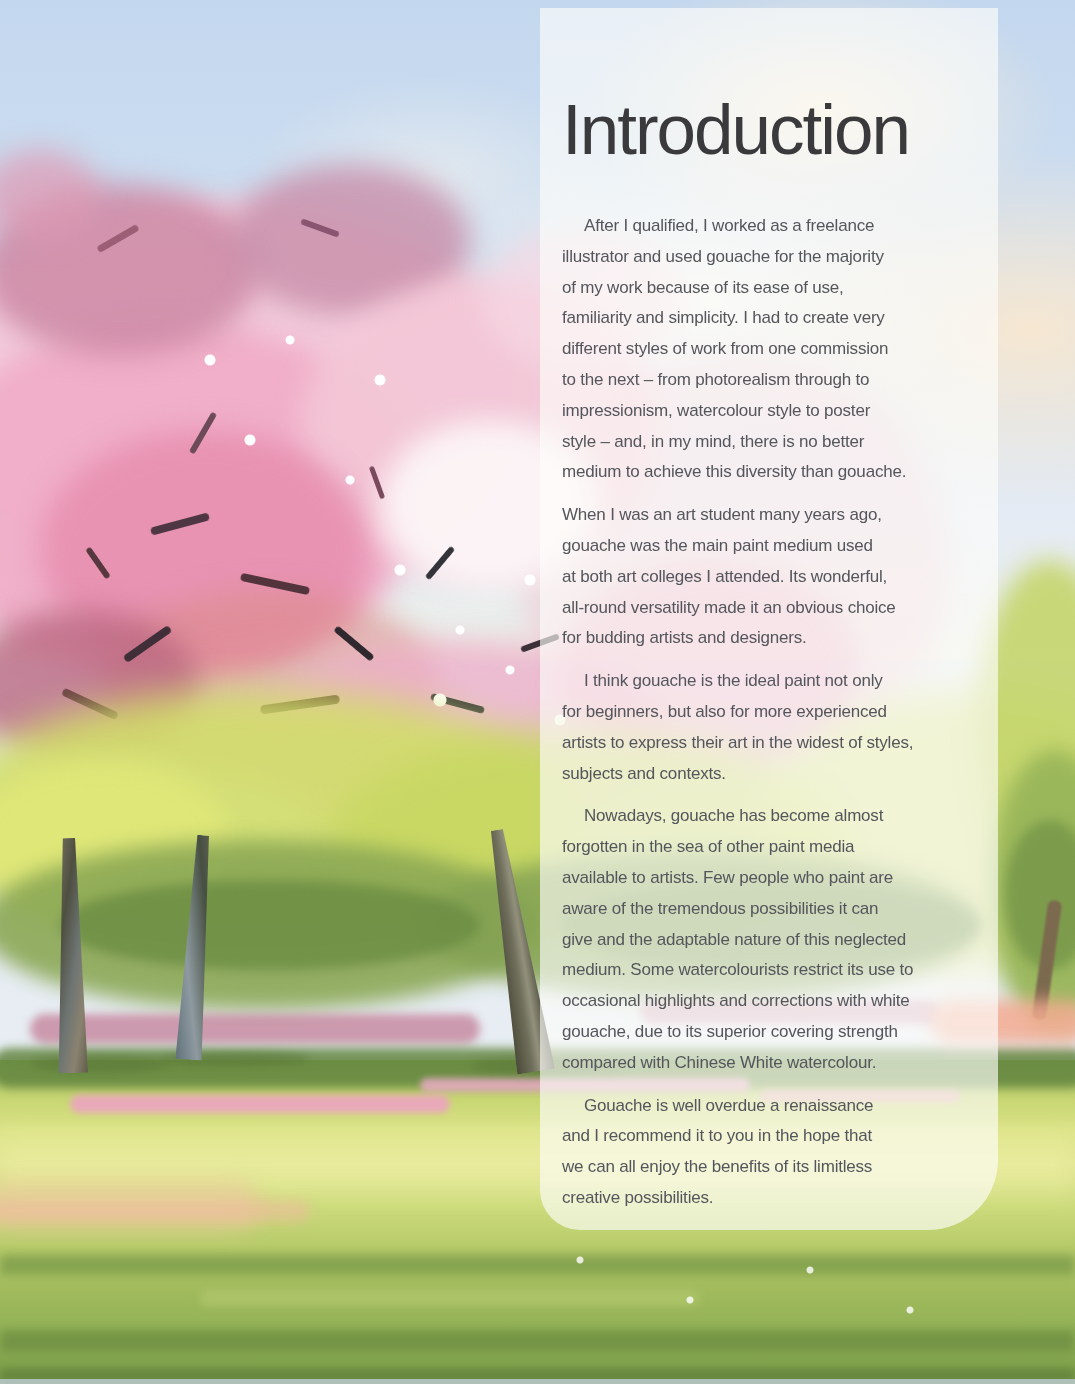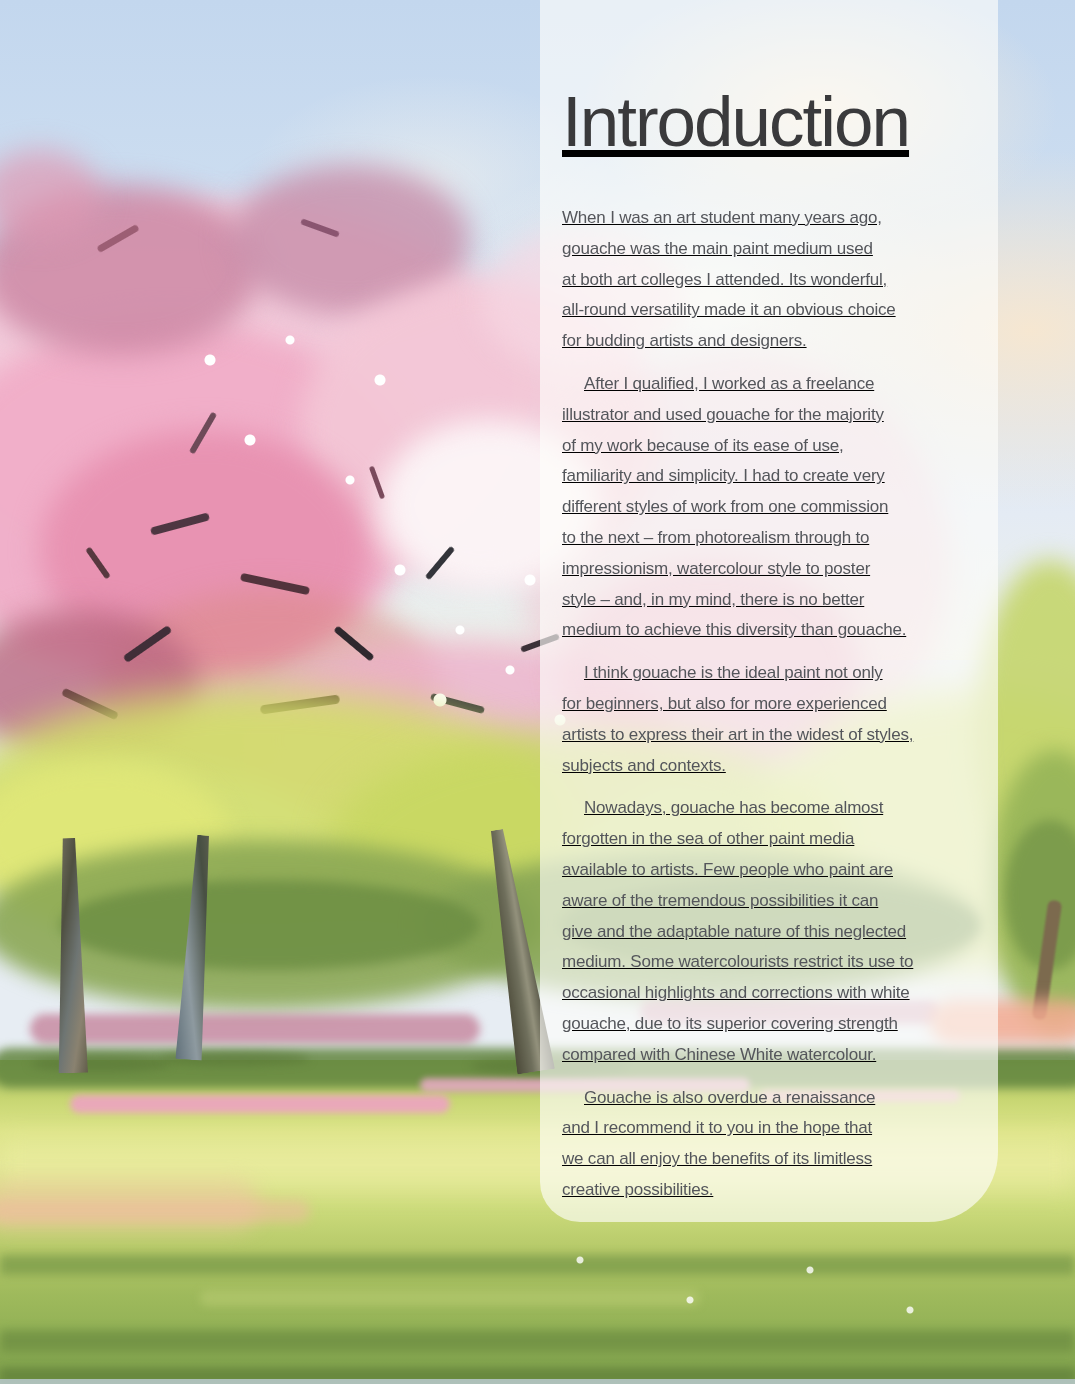--- a/index.html
+++ b/index.html
@@ -120,25 +120,25 @@
       radial-gradient(circle at 360px 70px,#fff 0 3px,transparent 4px);}
   .d3{left:180px;top:320px;width:260px;height:220px;background-image:
       radial-gradient(circle at 30px 40px,#fff 0 5px,transparent 6px),
       radial-gradient(circle at 110px 20px,#fff 0 4px,transparent 5px),
       radial-gradient(circle at 200px 60px,#fff 0 5px,transparent 6px),
       radial-gradient(circle at 70px 120px,#fff 0 5px,transparent 6px),
       radial-gradient(circle at 170px 160px,#fff 0 4px,transparent 5px);}
   .edge{left:0;top:1379px;width:1075px;height:5px;background:rgba(190,205,215,.8);}
 
   
-  .panel{position:absolute;left:540px;top:0;width:458px;height:1222px;
+  .panel{position:absolute;left:540px;top:8px;width:458px;height:1222px;
     background:rgba(253,254,250,.65);
     border-radius:0 0 70px 40px;
     box-sizing:border-box;
-    padding:86px 4px 0 22px;text-decoration:underline;}
+    padding:86px 4px 0 22px;}
   .title{margin:0 0 46px 0;
     font-size:71px;line-height:1;font-weight:500;letter-spacing:-2px;
     color:#3a3a3c;}
   .para{margin:0 0 12px 0;
     font-size:17px;line-height:30.8px;letter-spacing:-0.2px;
     color:#54565b;white-space:pre;}
   .para.indent{text-indent:22px;}
 </style>
 </head>
 <body>
@@ -217,45 +217,45 @@
     <div class="trunk t1"></div>
     <div class="trunk t2"></div>
     <div class="trunk t3"></div>
 
     <div class="d2 dots"></div>
     <div class="edge"></div>
   </div>
 
   <section class="panel">
     <h1 class="title">Introduction</h1>
-    <p class="para">When I was an art student many years ago,
-gouache was the main paint medium used
-at both art colleges I attended. Its wonderful,
-all-round versatility made it an obvious choice
-for budding artists and designers.</p>
     <p class="para indent">After I qualified, I worked as a freelance
 illustrator and used gouache for the majority
 of my work because of its ease of use,
 familiarity and simplicity. I had to create very
 different styles of work from one commission
 to the next – from photorealism through to
 impressionism, watercolour style to poster
 style – and, in my mind, there is no better
 medium to achieve this diversity than gouache.</p>
+    <p class="para">When I was an art student many years ago,
+gouache was the main paint medium used
+at both art colleges I attended. Its wonderful,
+all-round versatility made it an obvious choice
+for budding artists and designers.</p>
     <p class="para indent">I think gouache is the ideal paint not only
 for beginners, but also for more experienced
 artists to express their art in the widest of styles,
 subjects and contexts.</p>
     <p class="para indent">Nowadays, gouache has become almost
 forgotten in the sea of other paint media
 available to artists. Few people who paint are
 aware of the tremendous possibilities it can
 give and the adaptable nature of this neglected
 medium. Some watercolourists restrict its use to
 occasional highlights and corrections with white
 gouache, due to its superior covering strength
 compared with Chinese White watercolour.</p>
-    <p class="para indent">Gouache is also overdue a renaissance
+    <p class="para indent">Gouache is well overdue a renaissance
 and I recommend it to you in the hope that
 we can all enjoy the benefits of its limitless
 creative possibilities.</p>
   </section>
 </div>
 
 </body></html>

